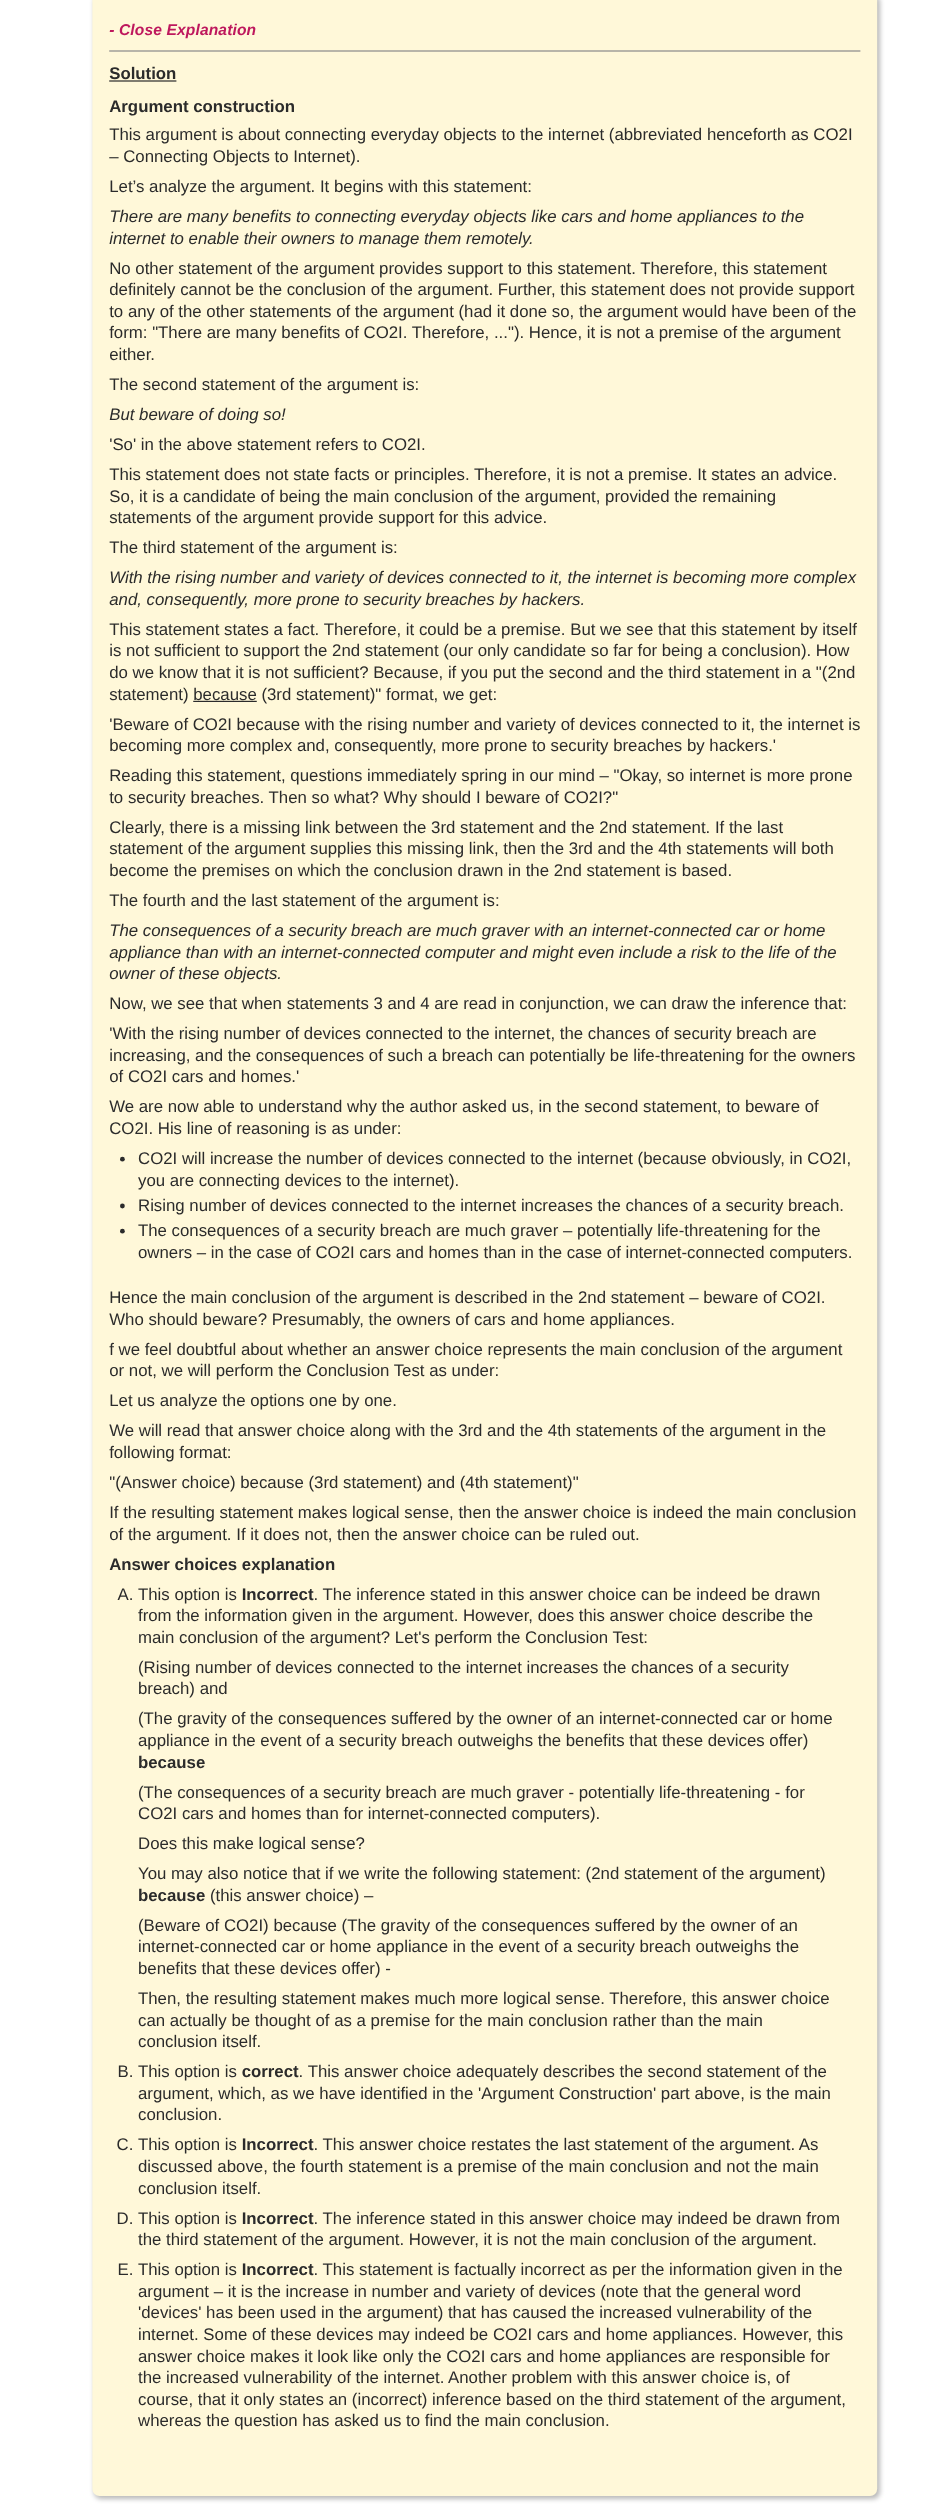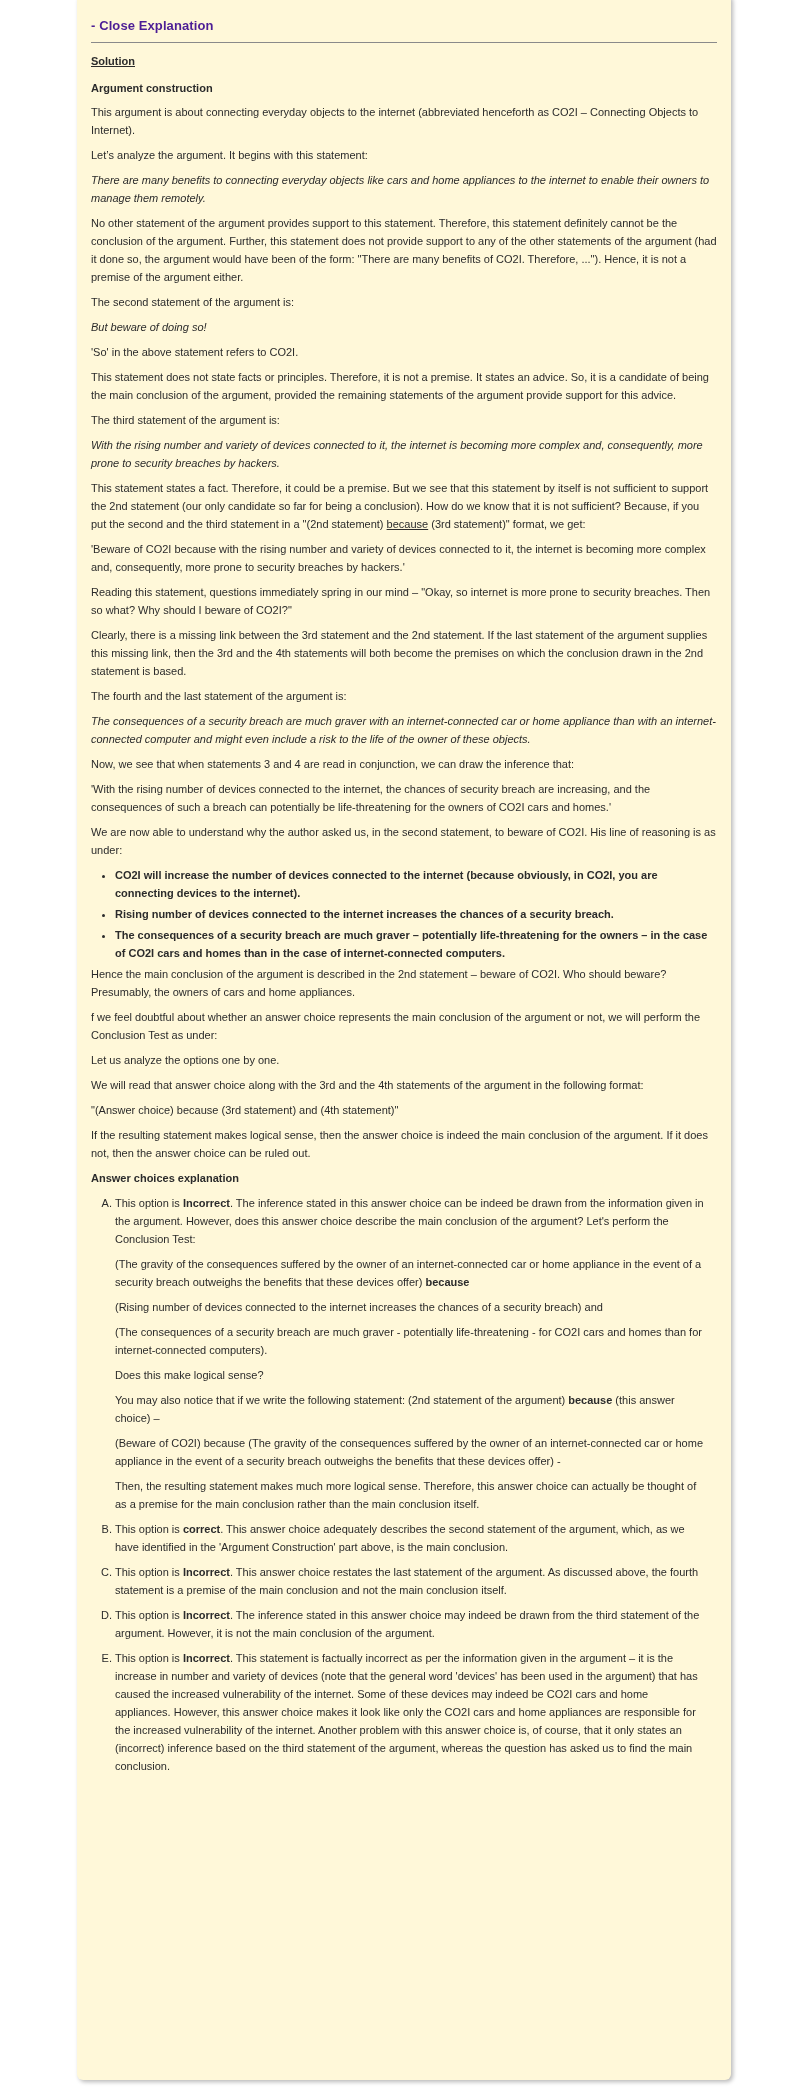--- a/index.html
+++ b/index.html
@@ -11,32 +11,33 @@
   .panel {
     position: absolute; left: 77px; top: -6px; width: 654px; height: 2086px;
     background: #fff8d9;
     border-radius: 6px;
     box-shadow: 2px 2px 4px rgba(0,0,0,0.28);
     box-sizing: border-box;
     padding: 22px 14px 0 14px;
   }
   .close-link {
     display: inline-block;
-    font-weight: bold; color: #4c1d95; font-size: 13px;
+    font-weight: bold; color: #be185d; font-size: 13px;
     text-decoration: none; cursor: pointer;
     letter-spacing: 0.1px;
+    font-style: italic;
   }
   .rule { height: 0; border: none; border-top: 1.5px solid #8a8a8a; margin: 8px 0 9px 0; }
-  .content { font-size: 11px; line-height: 18px; }
+  .content { font-size: 14px; line-height: 18px; }
   .content p { margin: 0 0 7px 0; }
   .heading-u { font-weight: bold; text-decoration: underline; margin-bottom: 9px !important; }
   .heading { font-weight: bold; margin-bottom: 6px !important; }
   .it { font-style: italic; }
   .u { text-decoration: underline; }
-  ul.bullets { margin: 0 0 3px 0; padding-left: 24px; font-weight: bold; }
+  ul.bullets { margin: 0 0 20px 0; padding-left: 24px; }
   ul.bullets li { margin: 0 0 3px 0; }
   ol.answers { margin: 7px 0 0 0; padding-left: 24px; list-style: upper-alpha; }
   ol.answers > li { margin: 0 0 3px 0; }
   ol.answers > li p { margin: 0 12px 7px 0; }
   b, .b { font-weight: bold; }
 </style>
 </head>
 <body>
 
 <div class="panel">
@@ -81,22 +82,22 @@
     <p>Let us analyze the options one by one.</p>
     <p>We will read that answer choice along with the 3rd and the 4th statements of the argument in the following format:</p>
     <p>"(Answer choice) because (3rd statement) and (4th statement)"</p>
     <p>If the resulting statement makes logical sense, then the answer choice is indeed the main conclusion of the argument. If it does not, then the answer choice can be ruled out.</p>
 
     <p class="heading">Answer choices explanation</p>
 
     <ol class="answers">
       <li>
         <p><span>This option is </span><b>Incorrect</b><span>. The inference stated in this answer choice can be indeed be drawn from the information given in the argument. However, does this answer choice describe the main conclusion of the argument? Let's perform the Conclusion Test:</span></p>
+        <p>(Rising number of devices connected to the internet increases the chances of a security breach) and</p>
         <p><span>(The gravity of the consequences suffered by the owner of an internet-connected car or home appliance in the event of a security breach outweighs the benefits that these devices offer) </span><b>because</b></p>
-        <p>(Rising number of devices connected to the internet increases the chances of a security breach) and</p>
         <p>(The consequences of a security breach are much graver - potentially life-threatening - for CO2I cars and homes than for internet-connected computers).</p>
         <p>Does this make logical sense?</p>
         <p><span>You may also notice that if we write the following statement: (2nd statement of the argument) </span><b>because</b><span> (this answer choice) –</span></p>
         <p>(Beware of CO2I) because (The gravity of the consequences suffered by the owner of an internet-connected car or home appliance in the event of a security breach outweighs the benefits that these devices offer) -</p>
         <p>Then, the resulting statement makes much more logical sense. Therefore, this answer choice can actually be thought of as a premise for the main conclusion rather than the main conclusion itself.</p>
       </li>
       <li>
         <p><span>This option is </span><b>correct</b><span>. This answer choice adequately describes the second statement of the argument, which, as we have identified in the 'Argument Construction' part above, is the main conclusion.</span></p>
       </li>
       <li>

